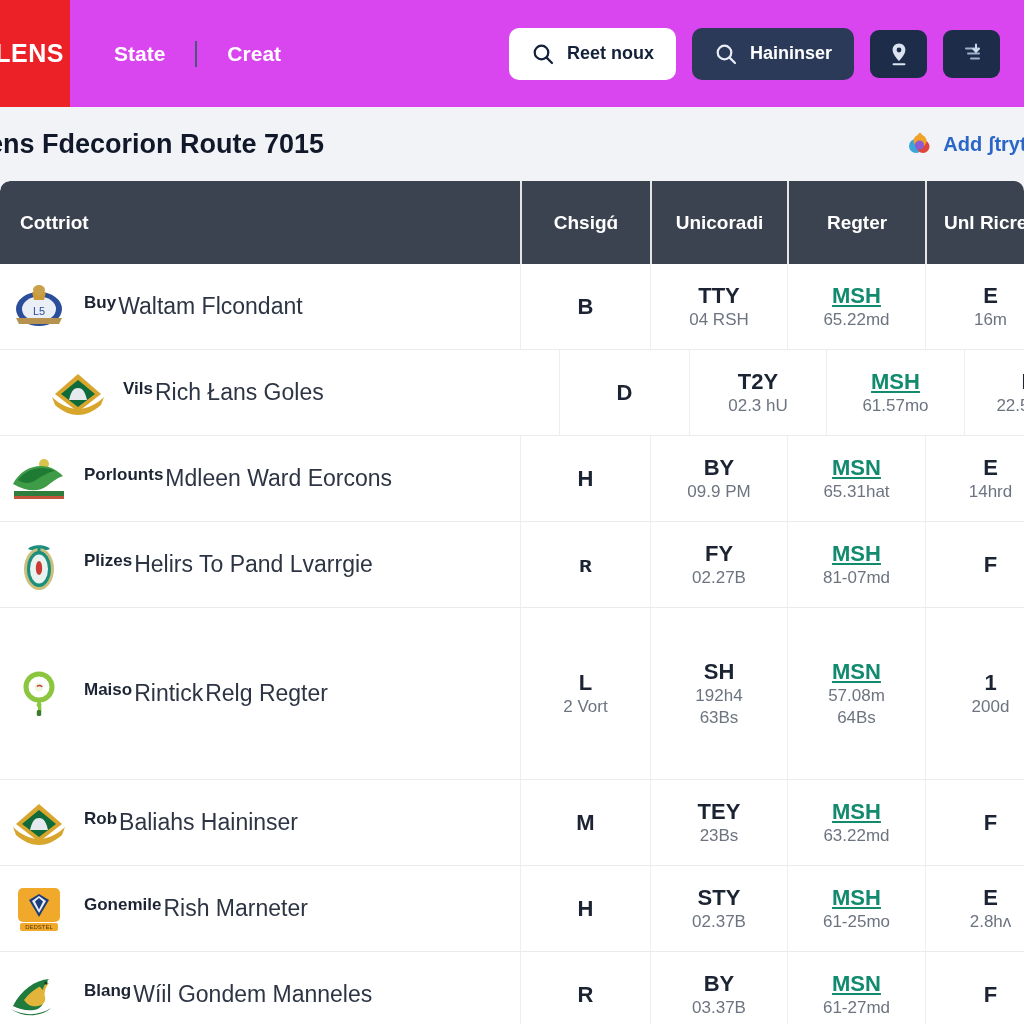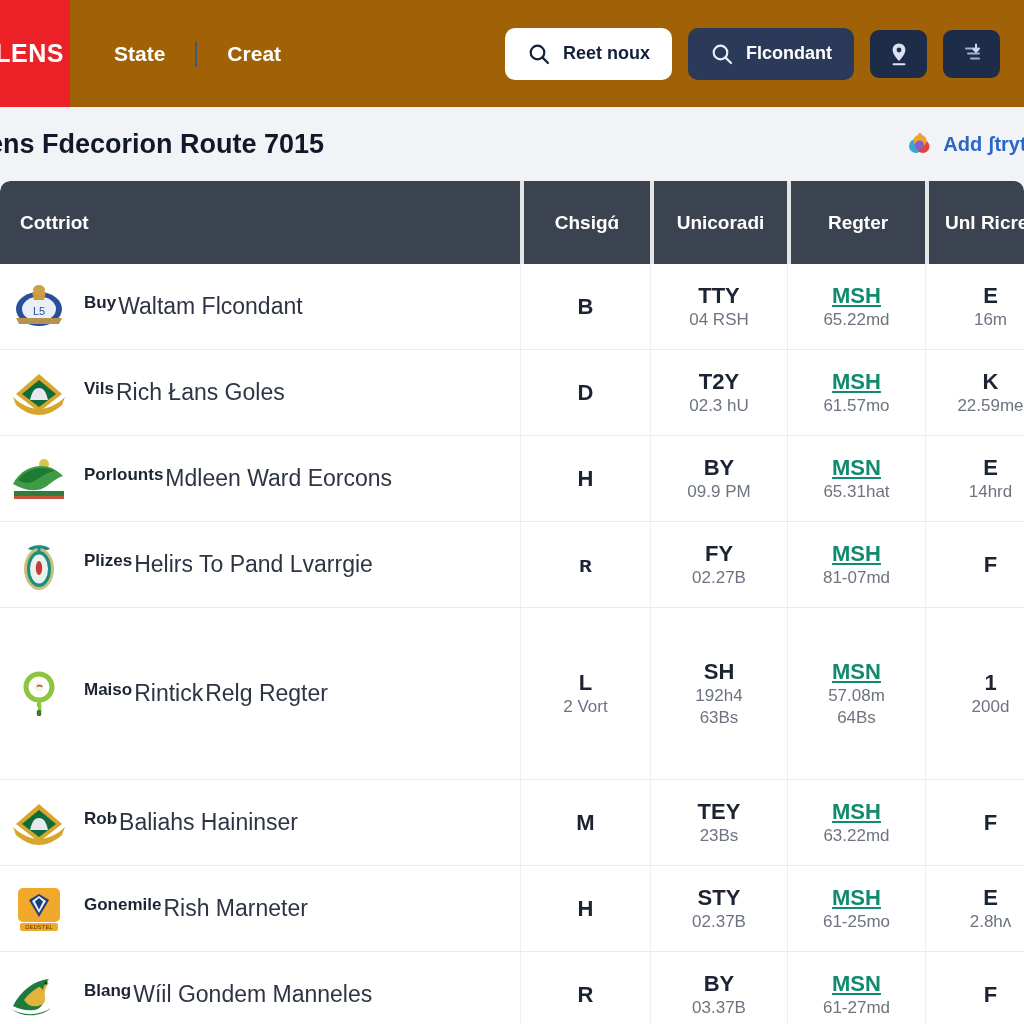--- a/index.html
+++ b/index.html
@@ -8,21 +8,21 @@
     overflow: hidden;
     background: #f1f3f6;
     font-family: "Liberation Sans", sans-serif;
     -webkit-font-smoothing: antialiased;
   }
 
   
   .navbar {
     position: relative;
     height: 107px;
-    background: #a16207;
+    background: #d946ef;
     display: flex;
     align-items: center;
     overflow: hidden;
   }
   .brand {
     width: 70px; height: 107px;
     background: #ec2027;
     display: flex; align-items: center; justify-content: flex-end;
     padding-right: 6px;
     flex: 0 0 auto;
@@ -121,21 +121,21 @@
     background: #3c4350;
     height: 83px;
     border-top-left-radius: 10px;
   }
   .th {
     display: flex; align-items: center; justify-content: center;
     color: #ffffff;
     font-size: 19px;
     font-weight: bold;
     white-space: nowrap;
-    border-left: 4px solid #e5e5e5;
+    border-left: 2px solid #e5e5e5;
   }
   .th.first {
     justify-content: flex-start;
     padding-left: 20px;
     border-left: none;
   }
 
   
   .c0 { width: 520px; flex: 0 0 520px; }
   .c1 { width: 130px; flex: 0 0 130px; }
@@ -210,21 +210,21 @@
       <span class="label">Reet noux</span>
     </div>
 
     <div class="search-pill dark">
       <span>
         <svg width="24" height="24" viewBox="0 0 24 24" fill="none" stroke="#e8edf6" stroke-width="2.2" stroke-linecap="round">
           <circle cx="10.5" cy="10.5" r="6.8"></circle>
             <line x1="15.6" y1="15.6" x2="21" y2="21"></line>
         </svg>
       </span>
-      <span class="label">Flcondant</span>
+      <span class="label">Haininser</span>
     </div>
 
     <div class="icon-btn">
       <span>
         <svg width="24" height="26" viewBox="0 0 24 26" fill="none" stroke="#dbe3f0" stroke-width="1.9" stroke-linecap="round">
           <path d="M12 2.6c-3.6 0-6.4 2.8-6.4 6.3 0 4.6 6.4 11 6.4 11s6.4-6.4 6.4-11c0-3.5-2.8-6.3-6.4-6.3z" fill="#dbe3f0" stroke="none"></path>
           <circle cx="12" cy="9" r="2.4" fill="#1d2c49" stroke="none"></circle>
           <line x1="6.5" y1="23.2" x2="17.5" y2="23.2"></line>
         </svg>
       </span>
@@ -296,21 +296,21 @@
         </div>
         <div class="td c3">
           <div class="v-main green">MSH</div>
           <div class="v-sub">65.22md</div>
         </div>
         <div class="td c4">
           <div class="v-main">E</div>
           <div class="v-sub">16m</div>
         </div>
       </div>
-      <div class="trow" style="height: 86px;">
+      <div class="trow" style="height: 86px; padding-left: 39px;">
         <div class="td first c0">
           <div class="logo">
             <svg viewBox="0 0 58 58" width="58" height="58">
       <path d="M6 30 29 10l23 20-23 18z" fill="#d8a62c"></path>
       <path d="M12 30 29 16l17 14-17 13z" fill="#0f6b3a"></path>
       <path d="M20 36c2-8 4-12 9-12s7 4 9 12z" fill="#e6e9ee"></path>
       <path d="M3 33c8 8 18 12 26 12s18-4 26-12l-3 8c-8 7-16 10-23 10s-15-3-23-10z" fill="#d8a62c"></path>
     </svg>
           </div>
           <div class="names">

